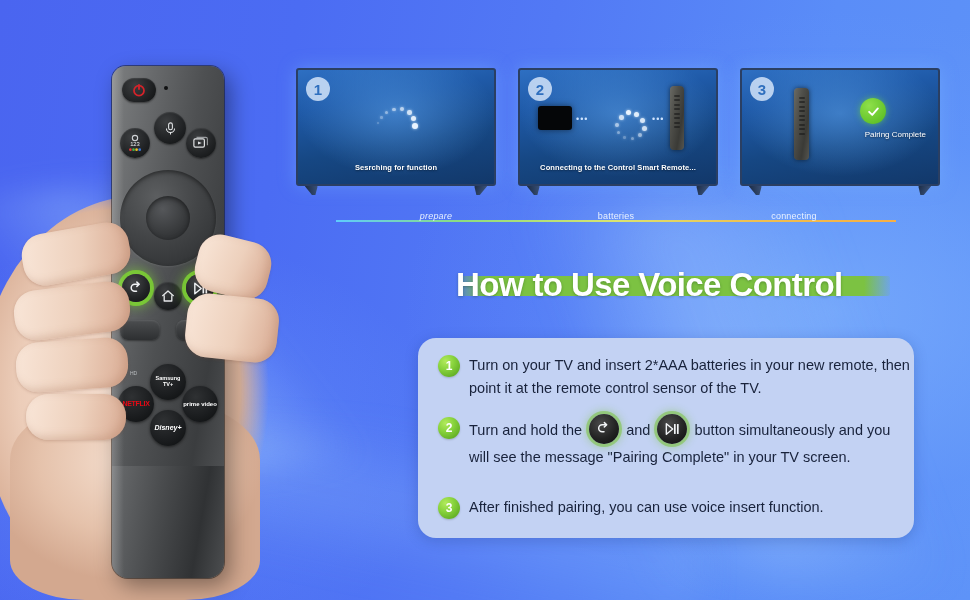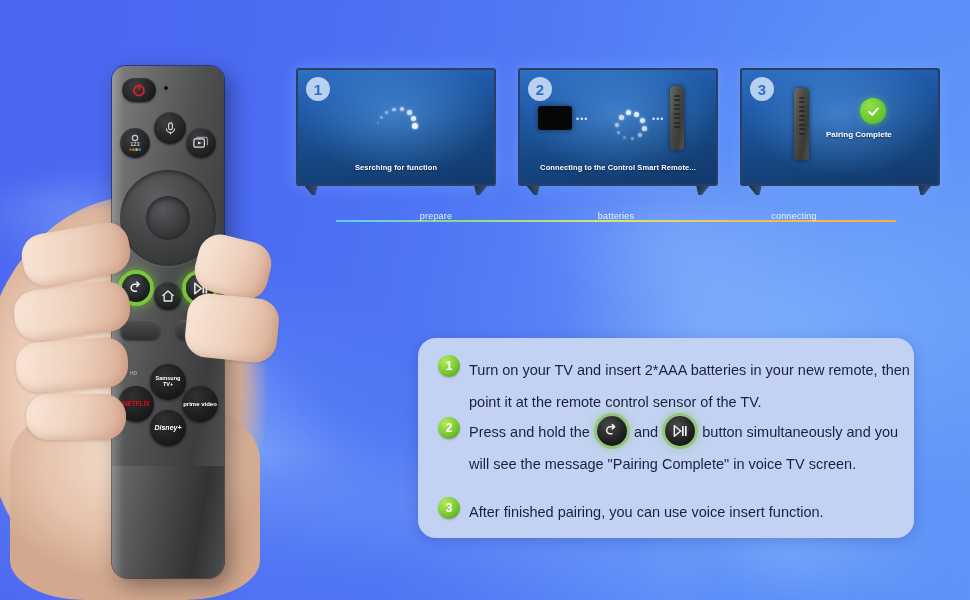--- a/index.html
+++ b/index.html
@@ -114,38 +114,38 @@
     position: absolute; z-index: 3; color: #cfe4ff; font-size: 9px; letter-spacing: 1px;
   }
   .tick-circle {
     position: absolute; left: 118px; top: 28px; width: 26px; height: 26px;
     border-radius: 50%; background: radial-gradient(circle at 35% 30%, #8fe04a, #52b81d);
     z-index: 3; display: flex; align-items: center; justify-content: center;
     box-shadow: 0 0 6px rgba(110,220,60,.6);
   }
   .tick-circle svg { width: 15px; height: 15px; }
   .tv3-caption {
-    position: absolute; left: 84px; top: 60px; width: 100px; text-align: left;
-    color: #fff; font-size: 8px; font-weight: bold; z-index: 4;
+    position: absolute; left: 84px; top: 60px; width: 100px; text-align: right;
+    color: #fff; font-size: 8px; font-weight: normal; z-index: 4;
     text-shadow: 0 1px 2px rgba(0,0,0,.5);
   }
 
   
   .progress-line { position: absolute; left: 336px; top: 210px; width: 560px; height: 22px; }
   .progress-bar {
     position: absolute; left: 0; right: 0; top: 10px; height: 2px;
     background: linear-gradient(90deg, #5fd0ff 0%, #8fe27a 22%, #e0e86a 50%, #f5c24a 74%, #ffb03a 100%);
     opacity: .95;
   }
   .plabel {
     position: absolute; top: 1px; transform: translateX(-50%);
     color: #e9f1ff; font-size: 9px; letter-spacing: .2px;
     padding: 0 4px;
   }
-  .pl-1 { left: 100px; }
+  .pl-1 { left: 100px; font-style: italic; }
   .pl-2 { left: 280px; }
   .pl-3 { left: 458px; }
 
   
   .title-wrap { position: absolute; left: 456px; top: 262px; height: 46px; }
   .title-hl {
     position: absolute; left: 2px; top: 14px; width: 432px; height: 20px;
     background: linear-gradient(90deg, rgba(110,190,55,.1) 0%, #7cc242 6%, #7cc242 94%, rgba(110,190,55,.1) 100%);
     border-radius: 2px;
   }
@@ -168,21 +168,21 @@
   .s3 { left: 20px; top: 158px; }
   .badge {
     flex: 0 0 auto; width: 22px; height: 22px; margin-right: 9px; margin-top: 1px;
     border-radius: 50%;
     background: radial-gradient(circle at 34% 28%, #b2ea5c 0%, #85d13b 42%, #4f9b18 100%);
     color: #fff; font-size: 12px; font-weight: bold;
     display: flex; align-items: center; justify-content: center;
     box-shadow: 0 1px 2px rgba(0,0,0,.18);
   }
   .step-text {
-    color: #18223b; font-size: 14.5px; line-height: 32px; max-width: 452px;
+    color: #18223b; font-size: 14.5px; line-height: 23px; max-width: 452px;
   }
   .inline-btn {
     display: inline-block; vertical-align: middle;
     width: 30px; height: 30px; border-radius: 50%;
     background: radial-gradient(circle at 40% 32%, #4a4a4a 0%, #232323 55%, #0c0c0c 100%);
     box-shadow: 0 0 0 3px rgba(124,194,66,.55), 0 0 8px 3px rgba(124,194,66,.45);
     margin: 0 3px; position: relative; top: -2px;
   }
   .inline-btn svg { position: absolute; left: 50%; top: 50%; transform: translate(-50%,-50%); }
 
@@ -476,47 +476,51 @@
     </div>
   </div>
 
   <div class="progress-line">
     <div class="progress-bar"></div>
     <span class="plabel pl-1">prepare</span>
     <span class="plabel pl-2">batteries</span>
     <span class="plabel pl-3">connecting</span>
   </div>
 
+  <div class="title-wrap">
+    <div class="title-hl"></div>
+    <div class="title-text">How to Use Voice Control</div>
+  </div>
 
   <div class="card">
 
     <div class="step s1">
       <div class="badge">1</div>
       <div class="step-text">Turn on your TV and insert 2*AAA batteries in your new remote, then point it at the remote control sensor of the TV.</div>
     </div>
 
     <div class="step s2">
       <div class="badge">2</div>
       <div class="step-text">
-        <span>Press and hold the</span>
+        <span>Turn and hold the</span>
         <span class="inline-btn">
           <svg width="17" height="17" viewBox="0 0 24 24">
             <path d="M15 6H9.5a5 5 0 0 0 0 10H12" fill="none" stroke="#f2f4f6" stroke-width="2.1" stroke-linecap="round"></path>
             <polyline points="12.5,3 15.8,6 12.5,9" fill="none" stroke="#f2f4f6" stroke-width="2.1" stroke-linecap="round" stroke-linejoin="round"></polyline>
           </svg>
         </span>
         <span>and</span>
         <span class="inline-btn">
           <svg width="17" height="17" viewBox="0 0 24 24">
             <polygon points="4,4.5 13,12 4,19.5" fill="none" stroke="#f2f4f6" stroke-width="2" stroke-linejoin="round"></polygon>
             <rect x="14.8" y="5" width="2.4" height="14" fill="#f2f4f6"></rect>
             <rect x="19" y="5" width="2.4" height="14" fill="#f2f4f6"></rect>
           </svg>
         </span>
-        <span>button simultaneously and you will see the message "Pairing Complete" in voice TV screen.</span>
+        <span>button simultaneously and you will see the message "Pairing Complete" in your TV screen.</span>
       </div>
     </div>
 
     <div class="step s3">
       <div class="badge">3</div>
       <div class="step-text">After finished pairing, you can use voice insert function.</div>
     </div>
 
   </div>
 </div>

